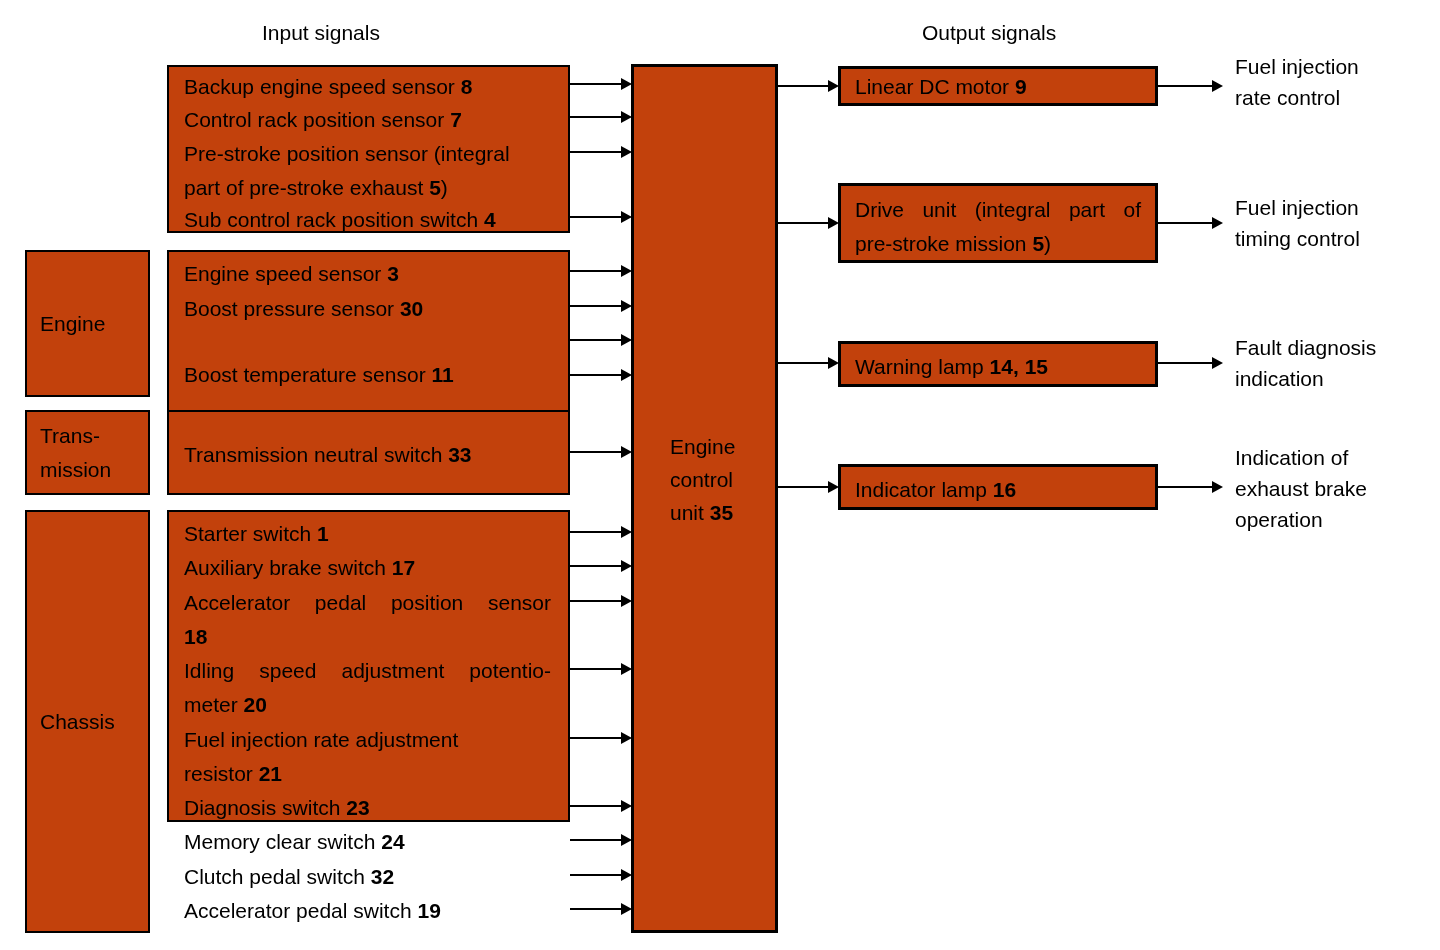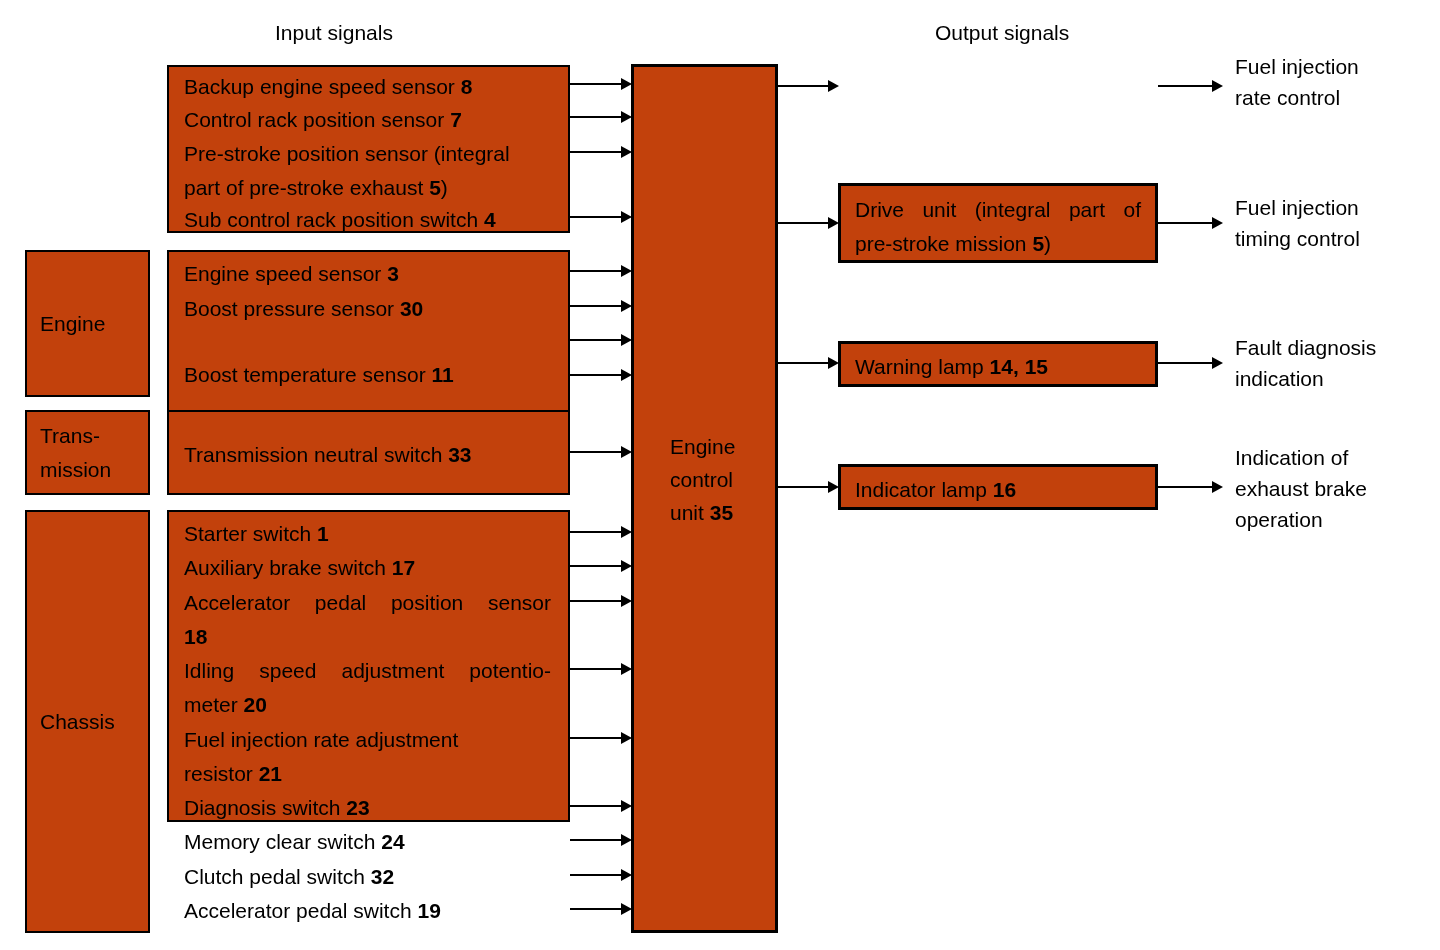--- a/index.html
+++ b/index.html
@@ -2,21 +2,21 @@
 <html><head>
 <meta charset="utf-8">
 <title>Engine control unit signal diagram</title>
 <style>
   html,body{margin:0;padding:0;background:#ffffff;}
   .canvas{
     position:relative;width:1440px;height:950px;background:#ffffff;
     font-family:"Liberation Sans","DejaVu Sans",sans-serif;color:#000000;
     overflow:hidden;
   }
-  .hdr{position:absolute;font-size:21px;line-height:26px;white-space:nowrap;margin-left:13px;}
+  .hdr{position:absolute;font-size:21px;line-height:26px;white-space:nowrap;}
   .box{position:absolute;background:#c2410c;box-sizing:border-box;border:2px solid #000000;}
   .box.thick{border-width:3px;}
   .cat{display:flex;flex-direction:column;justify-content:center;padding-left:13px;
        font-size:21px;line-height:34px;}
   .ln{position:absolute;left:15px;right:17px;height:28px;line-height:28px;
       font-size:21px;white-space:nowrap;overflow:visible;}
   .ln.j{white-space:normal;text-align:justify;text-align-last:justify;}
   .outbox .ln{left:14px;right:14px;}
   .ecu-label{position:absolute;left:36px;top:363px;font-size:21px;line-height:33px;}
   .desc{position:absolute;left:1235px;font-size:21px;line-height:31px;white-space:nowrap;}
@@ -80,20 +80,23 @@
   </div>
 
   <div class="box thick" style="left:631px;top:64px;width:147px;height:869px">
     <div class="ecu-label">
       <div>Engine</div>
       <div>control</div>
       <div><span>unit </span><b>35</b></div>
     </div>
   </div>
 
+  <div class="box thick outbox" style="left:838px;top:66px;width:320px;height:40px">
+    <div class="ln" style="top:4px"><span>Linear DC motor </span><b>9</b></div>
+  </div>
   <div class="box thick outbox" style="left:838px;top:183px;width:320px;height:80px">
     <div class="ln j" style="top:10px"><span>Drive unit (integral part of</span></div>
     <div class="ln" style="top:44px"><span>pre-stroke mission </span><b>5</b><span>)</span></div>
   </div>
   <div class="box thick outbox" style="left:838px;top:341px;width:320px;height:46px">
     <div class="ln" style="top:9px"><span>Warning lamp </span><b>14, 15</b></div>
   </div>
   <div class="box thick outbox" style="left:838px;top:464px;width:320px;height:46px">
     <div class="ln" style="top:9px"><span>Indicator lamp </span><b>16</b></div>
   </div>

